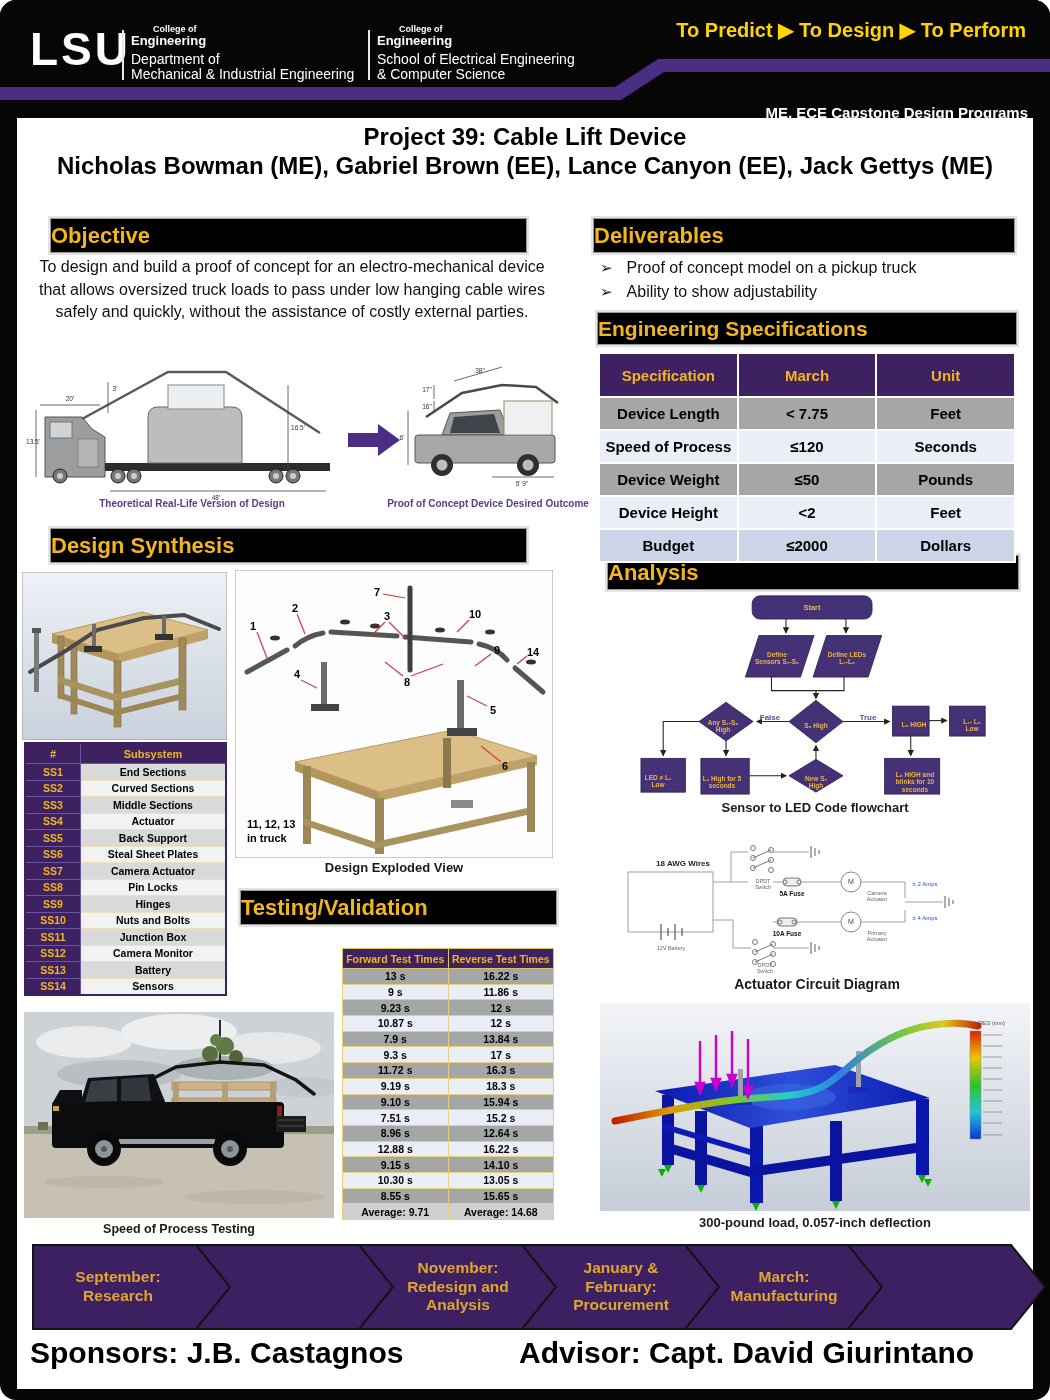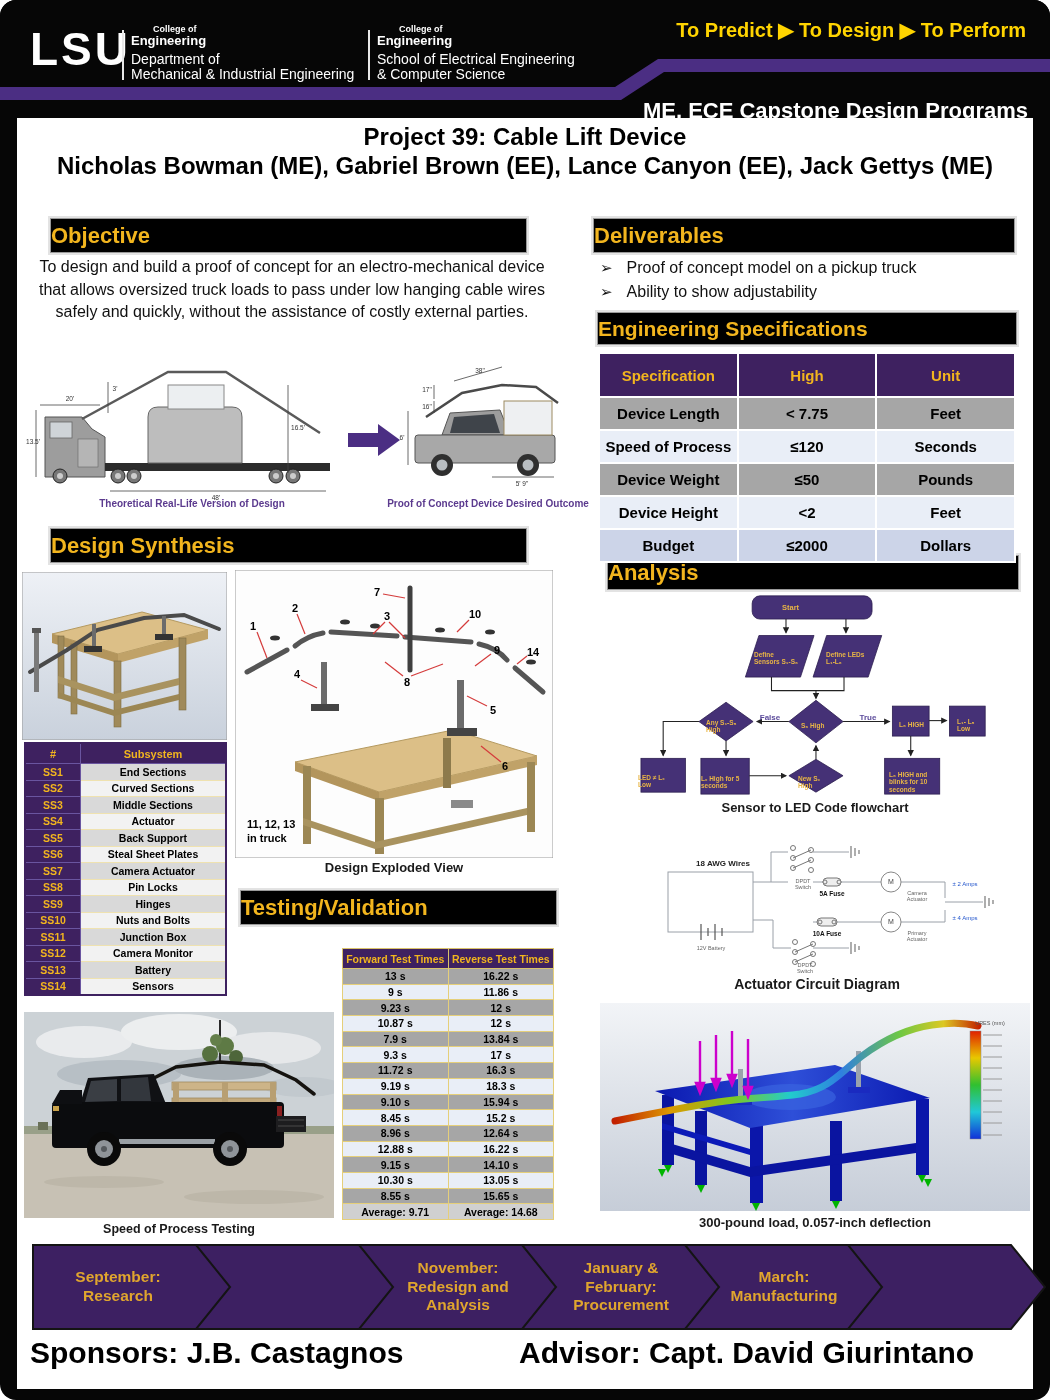--- a/index.html
+++ b/index.html
@@ -6,21 +6,21 @@
   .poster{position:relative;width:1050px;height:1400px;background:#060606;border-radius:16px;overflow:hidden;}
   
   .header{position:absolute;left:0;top:0;width:1050px;height:118px;background:#060606;color:#fff;}
   .lsu-logo{position:absolute;left:30px;top:22px;font-size:46px;font-weight:bold;letter-spacing:3px;color:#fff;}
   .vbar{position:absolute;top:30px;width:2px;height:50px;background:#e8e8e8;}
   .dept{position:absolute;top:24px;line-height:1.12;}
   .dept .tiny{font-size:9px;font-weight:bold;margin-left:22px;}
   .dept .eng{font-size:13px;font-weight:bold;margin-bottom:3px;}
   .dept .ln{font-size:14px;font-weight:400;}
   .motto{position:absolute;right:24px;top:18px;font-size:20px;font-weight:bold;color:#FFD400;}
-  .program{position:absolute;right:22px;top:98px;font-size:22px;font-weight:bold;color:#fff;}
+  .program{position:absolute;right:22px;top:104px;font-size:15px;font-weight:bold;color:#fff;}
   
   .content{position:absolute;left:17px;top:118px;width:1016px;height:1271px;background:#fff;}
   .title{position:absolute;left:0;top:5px;width:100%;text-align:center;font-size:24px;font-weight:bold;color:#000;}
   .authors{position:absolute;left:38px;top:34px;width:940px;text-align:center;font-size:24px;font-weight:bold;color:#000;line-height:1.2;}
   .sec{position:absolute;background:#000;color:#F2B51E;font-weight:bold;font-size:22px;text-align:left;border:1px solid #9a9a9a;box-shadow:0 0 0 2px #e3e3e3;}
   .body-text{position:absolute;font-size:16px;line-height:1.42;text-align:center;color:#111;}
   .fig-cap{position:absolute;font-size:13px;font-weight:bold;color:#1a1a1a;text-align:center;transform:translateX(-50%);white-space:nowrap;}
   .fig-cap-purple{position:absolute;font-size:10px;font-weight:bold;color:#5b3a8e;text-align:center;transform:translateX(-50%);white-space:nowrap;}
   .bullet-row{position:absolute;font-size:16px;color:#111;display:flex;gap:14px;font-weight:400;}
   .bullet-row .b{font-size:15px;}
@@ -36,21 +36,21 @@
   #subsysTable td{font-size:10.5px;font-weight:bold;text-align:center;height:15.5px;border:1px solid #efe2b0;color:#000;padding:0;}
   #subsysTable td.num{background:#3e2160;color:#F2B51E;width:52px;border:1px solid #6a55a0;}
   #subsysTable td.cG{background:#d9d9d9}#subsysTable td.cL{background:#f2f2f2}
   #testTable{position:absolute;left:325px;top:830px;width:212px;border:1px solid #d9c36a;}
   #testTable th{background:#3e2160;color:#F2B51E;font-size:10.5px;height:17px;border:1px solid #d9c36a;}
   #testTable td{font-size:10.5px;font-weight:bold;text-align:center;height:14.7px;border:1px solid #e5cf7a;color:#000;padding:0;width:106px;}
   #testTable .avg td{background:#d0d0d0;}
   
   .fig{position:absolute;}
   .fig svg{position:absolute;left:0;top:0;}
-  .cl{position:absolute;transform:translate(-50%,-50%);text-align:left;line-height:1.15;}
+  .cl{position:absolute;transform:translate(-50%,-50%);text-align:center;line-height:1.15;}
   .fc-lbl{color:#E8B545;font-weight:bold;font-size:6.5px;}
   .fc-branch{color:#5C4B9B;font-weight:bold;font-size:8px;}
   .dim{position:absolute;font-size:6.5px;color:#333;transform:translate(-50%,-50%);white-space:nowrap;}
   .cir-lbl{color:#666;font-size:5.5px;transform:translate(-50%,-50%);position:absolute;text-align:center;line-height:1.1;}
   .cir-bold{color:#222;font-weight:bold;font-size:8px;}
   .cir-fuse{color:#111;font-weight:bold;font-size:6.5px;}
   .cir-amp{color:#2255cc;font-size:6px;}
   .callout{position:absolute;font-size:11px;font-weight:bold;color:#000;transform:translate(-50%,-50%);}
   .note{position:absolute;font-size:11px;font-weight:bold;color:#000;line-height:1.25;}
   
@@ -107,21 +107,21 @@
     </div>
     <div class="bullet-row" style="left:583px;top:165px">
       <span class="b">➢</span>
       <span>Ability to show adjustability</span>
     </div>
 
     <table id="specTable">
       <thead>
           <tr>
         <th>Specification</th>
-        <th>High</th>
+        <th>March</th>
         <th>Unit</th>
       </tr>
         </thead>
       <tbody id="specBody">
           <tr class="rowG">
             <td>Device Length</td>
             <td>&lt; 7.75</td>
             <td>Feet</td>
           </tr>
           <tr class="rowL">
@@ -409,21 +409,21 @@
           </tr>
           <tr class="rowL">
             <td>9.19 s</td>
             <td>18.3 s</td>
           </tr>
           <tr class="rowG">
             <td>9.10 s</td>
             <td>15.94 s</td>
           </tr>
           <tr class="rowL">
-            <td>8.45 s</td>
+            <td>7.51 s</td>
             <td>15.2 s</td>
           </tr>
           <tr class="rowG">
             <td>8.96 s</td>
             <td>12.64 s</td>
           </tr>
           <tr class="rowL">
             <td>12.88 s</td>
             <td>16.22 s</td>
           </tr>
@@ -540,21 +540,21 @@
       <div class="cl fc-branch" style="left:263px;top:126px">True</div>
       <div class="cl fc-lbl" style="left:309px;top:133px;width:30px">L₆ HIGH</div>
       <div class="cl fc-lbl" style="left:367px;top:133px;width:30px">L₁- L₅ Low</div>
       <div class="cl fc-lbl" style="left:53px;top:189px;width:40px">LED ≠ Lₓ Low</div>
       <div class="cl fc-lbl" style="left:117px;top:190px;width:42px">Lₓ High for 5 seconds</div>
       <div class="cl fc-lbl" style="left:211px;top:190px;width:36px">New Sₓ High</div>
       <div class="cl fc-lbl" style="left:310px;top:190px;width:52px">L₆ HIGH and blinks for 10 seconds</div>
     </div>
     <div class="fig-cap" style="left:798px;top:682px">Sensor to LED Code flowchart</div>
 
-    <div class="fig" style="left:636px;top:722px;width:385px;height:132px">
+    <div class="fig" style="left:596px;top:722px;width:385px;height:132px">
       <svg width="385" height="132" viewBox="0 0 385 132">
         <g stroke="#9aa0a8" stroke-width="1" fill="none">
           <rect x="15" y="32" width="85" height="60"></rect>
           <line x1="100" y1="42" x2="118" y2="42"></line>
           <polyline points="118,42 118,12 135,12"></polyline>
           <polyline points="118,42 135,42"></polyline>
           <line x1="100" y1="80" x2="120" y2="80"></line>
           <polyline points="120,80 120,108 138,108"></polyline>
           <line x1="160" y1="12" x2="196" y2="12"></line>
           <polyline points="160,42 170,42"></polyline>

